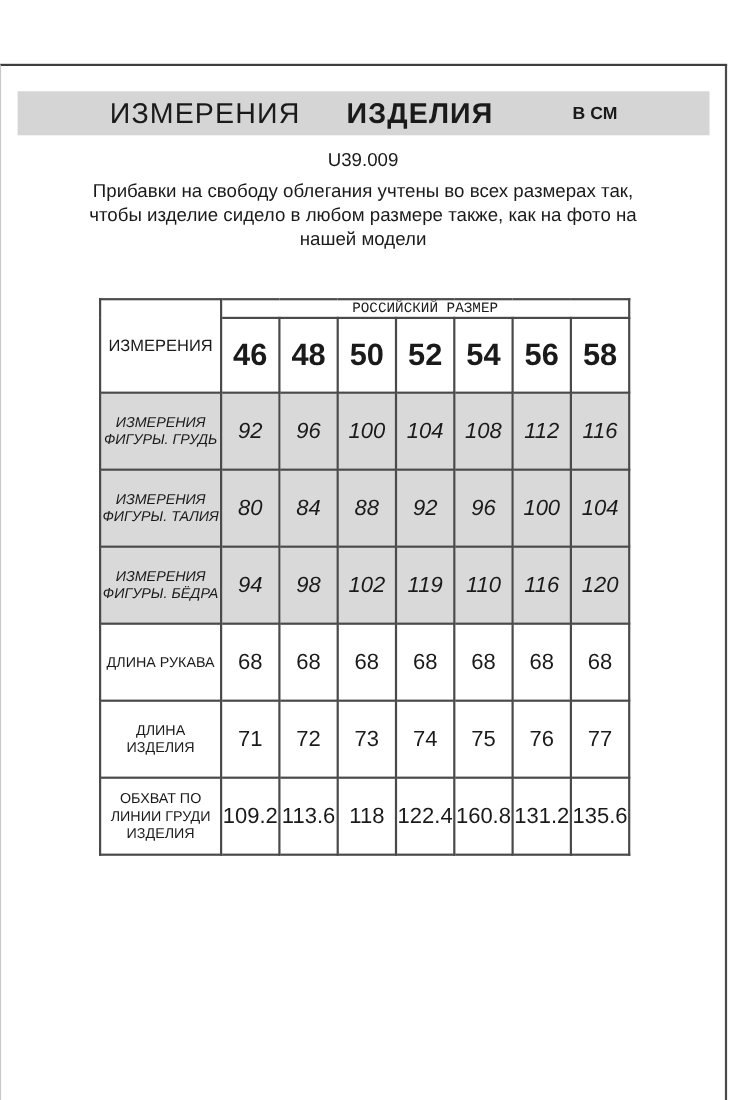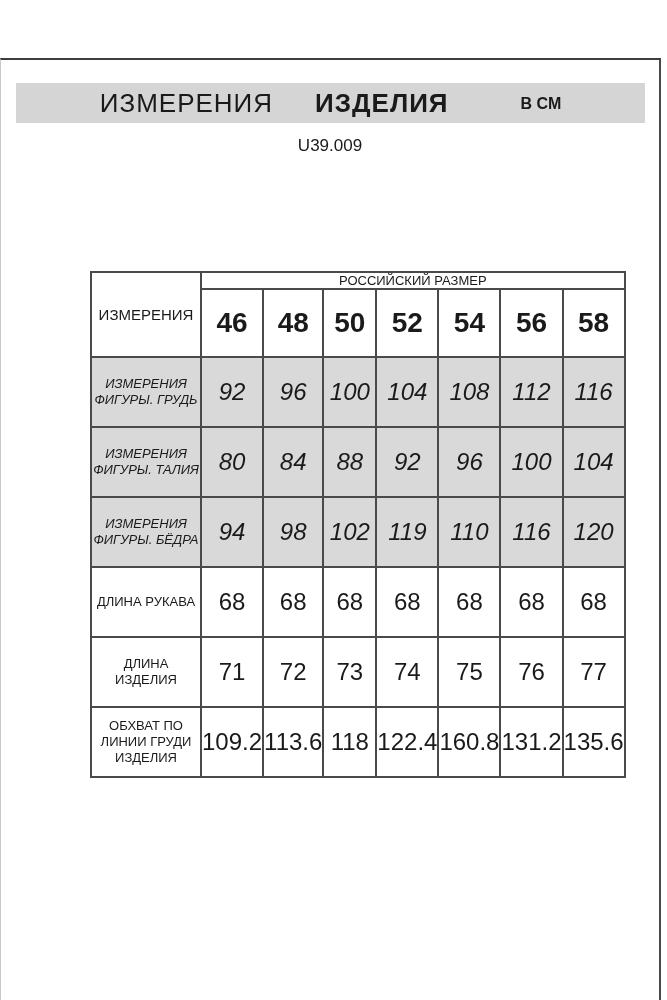--- a/index.html
+++ b/index.html
@@ -42,41 +42,46 @@
   table.size-table {
     position:absolute; left:89px; top:211px;
     border-collapse:collapse; table-layout:fixed;
   }
   table.size-table td {
     border:2px solid #4a4a4a;
     text-align:center; vertical-align:middle;
     padding:0; overflow:hidden;
   }
   td.corner-cell   { font-size:15px; }
-  td.group-header  { height:13px; font-size:13px; }
+  td.group-header  { height:13px; font-size:13px;font-family:Liberation Mono, monospace; }
   tr.sizes-row td  { height:66px; font-size:28px; font-weight:bold; }
   tr.data-row td   { height:68px; }
   td.row-label     { font-size:13px; line-height:16px; }
-  td.value-cell    { font-size:24px; white-space:nowrap; }
+  td.value-cell    { font-size:20px; white-space:nowrap; }
   tr.shaded td     { background:#d9d9d9; }
   tr.shaded .row-label, tr.shaded .value-cell { font-style:italic; }
 </style>
 </head>
 <body>
 
 <div class="frame">
 
   <div class="title-bar">
     <span class="title-main">ИЗМЕРЕНИЯ</span>
     <span class="title-bold">ИЗДЕЛИЯ</span>
     <span class="title-unit">В СМ</span>
   </div>
 
   <div class="product-code">U39.009</div>
 
+  <div class="fit-note">
+    <div>Прибавки на свободу облегания учтены во всех размерах так,</div>
+    <div>чтобы изделие сидело в любом размере также, как на фото на</div>
+    <div>нашей модели</div>
+  </div>
 
   <table class="size-table">
     <colgroup>
       <col style="width:110px">
       <col style="width:53px">
         <col style="width:53px">
         <col style="width:53px">
         <col style="width:53px">
       <col style="width:53px">
         <col style="width:53px">

